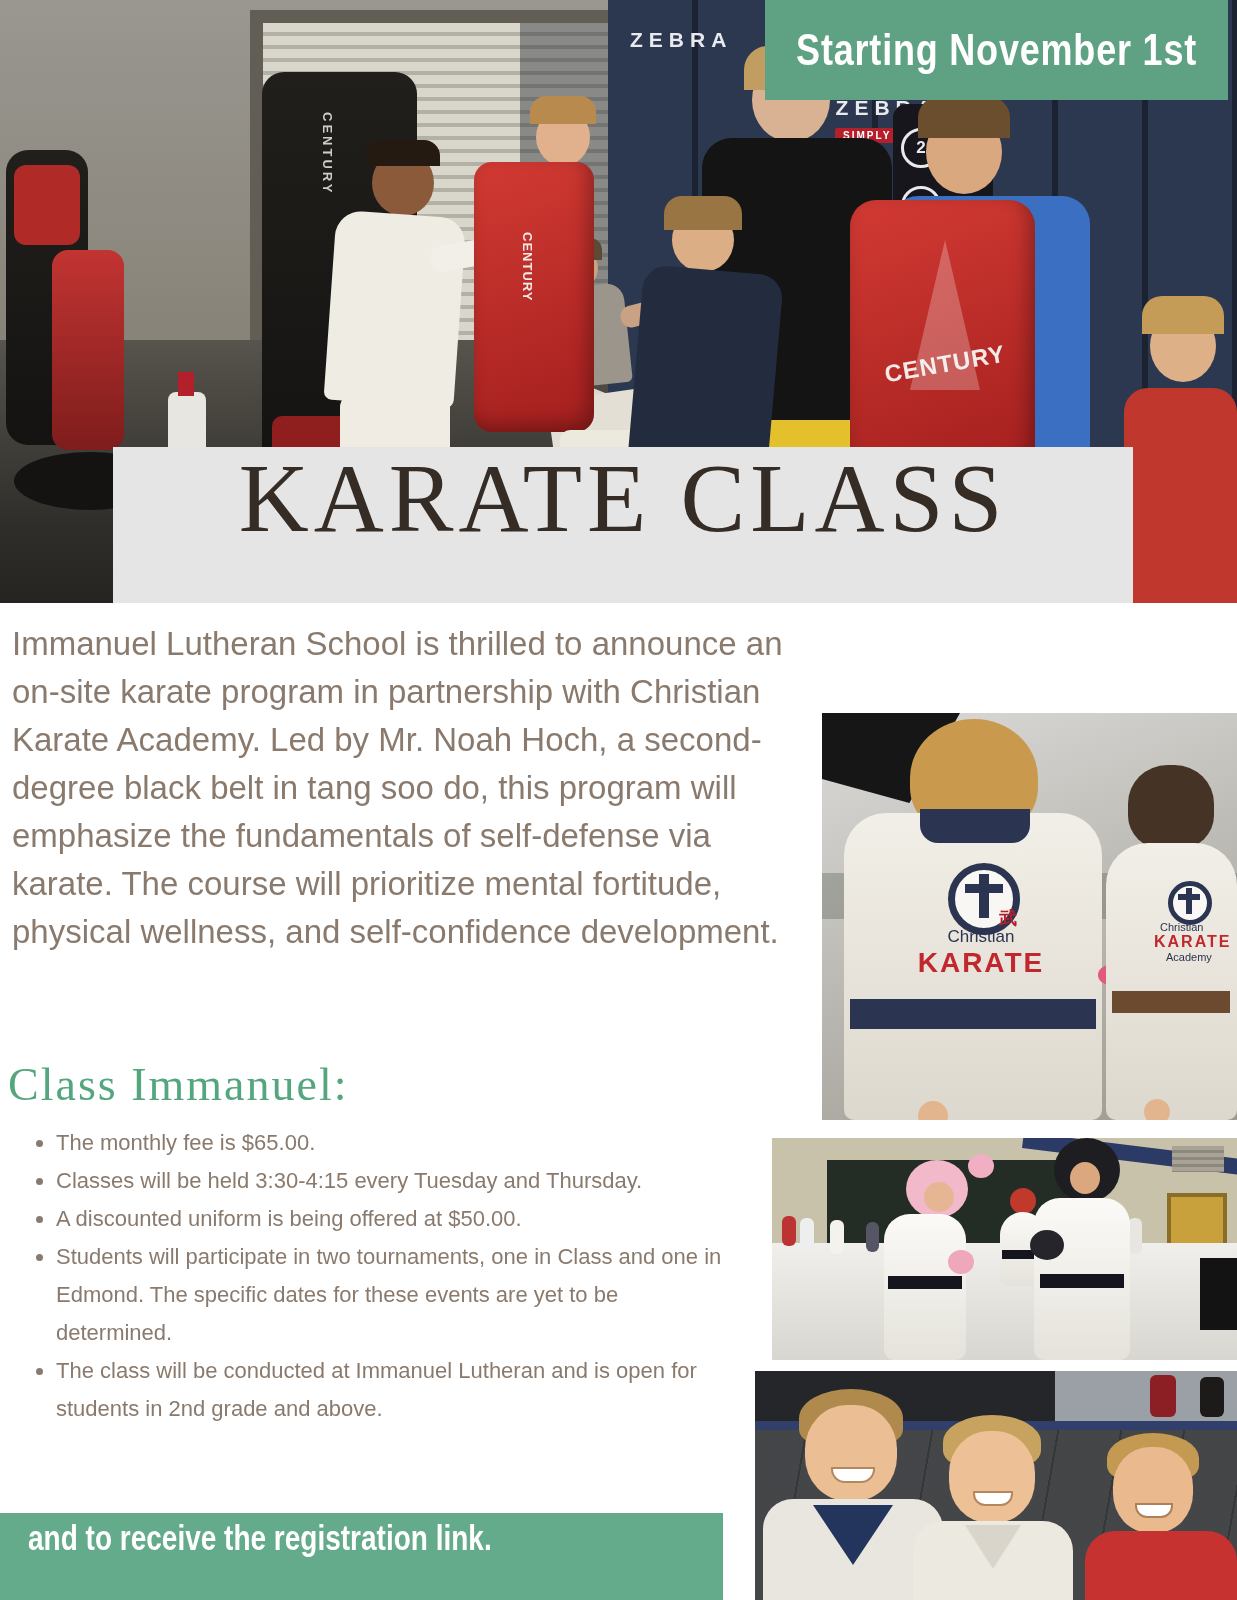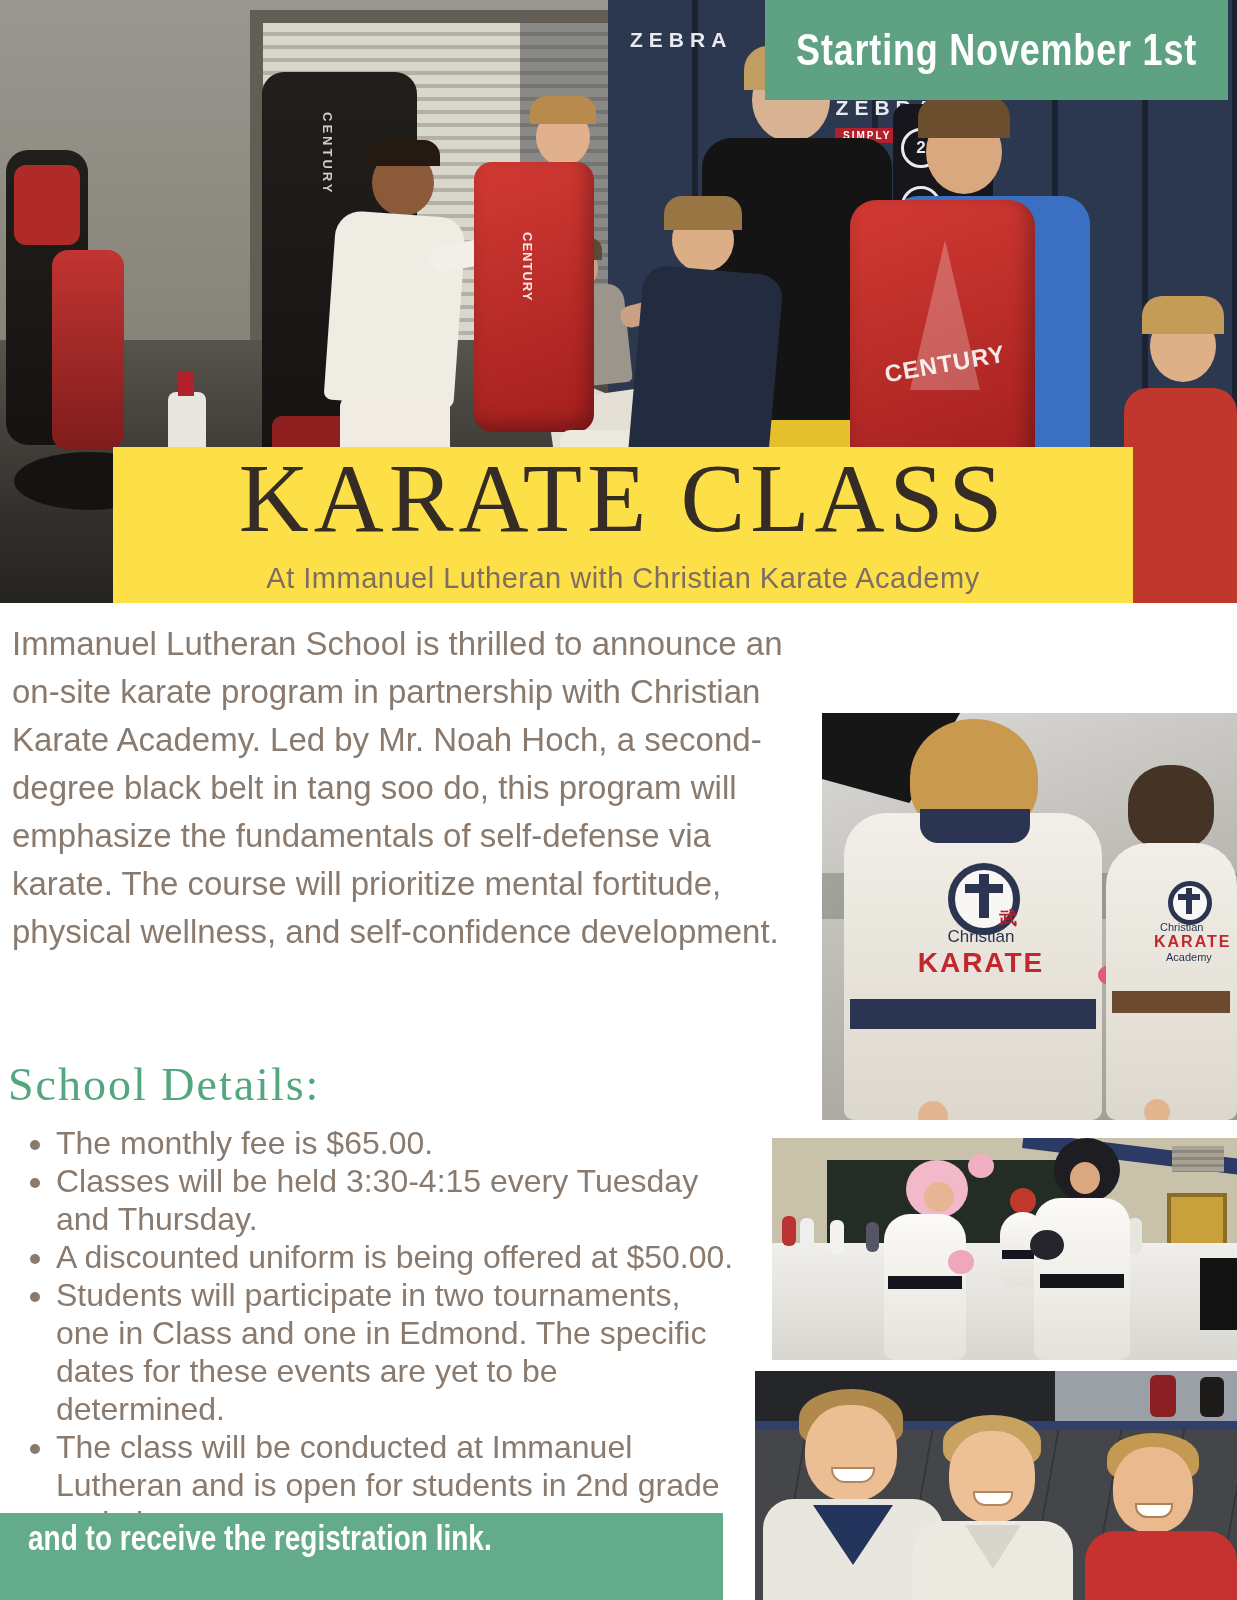--- a/index.html
+++ b/index.html
@@ -35,32 +35,32 @@
   
   #top-banner{left:765px;top:0;width:463px;height:100px;background:#5fa183;display:flex;
       align-items:center;justify-content:center;}
   #top-banner span{color:#fff;font-weight:bold;font-size:45px;letter-spacing:1px;}
   #footer-banner{left:0;top:1513px;width:723px;height:87px;background:#63ab8b;color:#fff;
       padding:6px 0 0 28px;box-sizing:border-box;}
   #footer-banner .line{font-weight:bold;font-size:35px;line-height:38px;}
   #footer-banner .cond{transform-origin:left center;}
 
   
-  #title-band{left:113px;top:447px;width:1020px;height:156px;background:#fde047;text-align:center;}
+  #title-band{left:113px;top:447px;width:1020px;height:156px;background:#e5e5e5;text-align:center;}
   #main-title{font-family:"Liberation Serif",serif;font-size:97px;line-height:100px;color:#352c25;
       letter-spacing:5px;margin-top:2px;font-weight:400;}
   #subtitle{font-size:29px;color:#7d6d63;letter-spacing:.5px;margin-top:13px;}
 
   
   #intro{left:12px;top:620px;width:788px;font-size:33px;line-height:48px;color:#8a7a6d;}
   #class-details-heading{left:8px;top:1058px;font-family:"Liberation Serif",serif;font-size:46px;
       color:#54a67e;letter-spacing:2px;}
   #bullets{left:22px;top:1124px;width:712px;}
   #bullets ul{margin:0;padding-left:34px;}
-  #bullets li{font-size:32px;line-height:38px;color:#8a7a6d;margin-bottom:0;}
+  #bullets li{font-size:22px;line-height:38px;color:#8a7a6d;margin-bottom:0;}
 
   
   #photo-gi{left:822px;top:713px;width:415px;height:407px;overflow:hidden;
       background:linear-gradient(160deg,#dcdbd8,#b8b6b0 55%,#9d9a92);}
   .gi-corner{left:0;top:0;width:230px;height:120px;background:#161616;
       clip-path:polygon(0 0,60% 0,38% 75%,0 55%);}
   .gi-matline{left:0;top:160px;width:415px;height:46px;background:rgba(70,80,70,.30);}
   .gi-body{background:linear-gradient(180deg,#f2efe8,#ddd8cd);border-radius:42px 42px 10px 10px;}
   .logo-ring{border:7px solid#2b3450;border-radius:50%;background:rgba(255,255,255,.65);}
   .logo-cross-v{background:#2b3450;}
@@ -193,26 +193,25 @@
       <div class="a" style="left:1124px;top:388px;width:113px;height:215px;background:#c0372e;border-radius:24px 24px 0 0;"></div>
     </div>
   </div>
 
   <div id="top-banner" class="a">
     <span class="cond">Starting November 1st</span>
   </div>
 
   <div id="title-band" class="a">
     <div id="main-title">KARATE CLASS</div>
-    <div id="subtitle">At Immanuel Lutheran with Christian Karate Academy</div>
   </div>
 
   <div id="intro" class="a">Immanuel Lutheran School is thrilled to announce an on-site karate program in partnership with Christian Karate Academy. Led by Mr. Noah Hoch, a second-degree black belt in tang soo do, this program will emphasize the fundamentals of self-defense via karate. The course will prioritize mental fortitude, physical wellness, and self-confidence development.</div>
 
-  <div id="class-details-heading" class="a">School Details:</div>
+  <div id="class-details-heading" class="a">Class Immanuel:</div>
   <div id="bullets" class="a">
     <ul>
       <li>The monthly fee is $65.00.</li>
       <li>Classes will be held 3:30-4:15 every Tuesday and Thursday.</li>
       <li>A discounted uniform is being offered at $50.00.</li>
       <li>Students will participate in two tournaments, one in Class and one in Edmond. The specific dates for these events are yet to be determined.</li>
       <li>The class will be conducted at Immanuel Lutheran and is open for students in 2nd grade and above.</li>
     </ul>
   </div>
 

